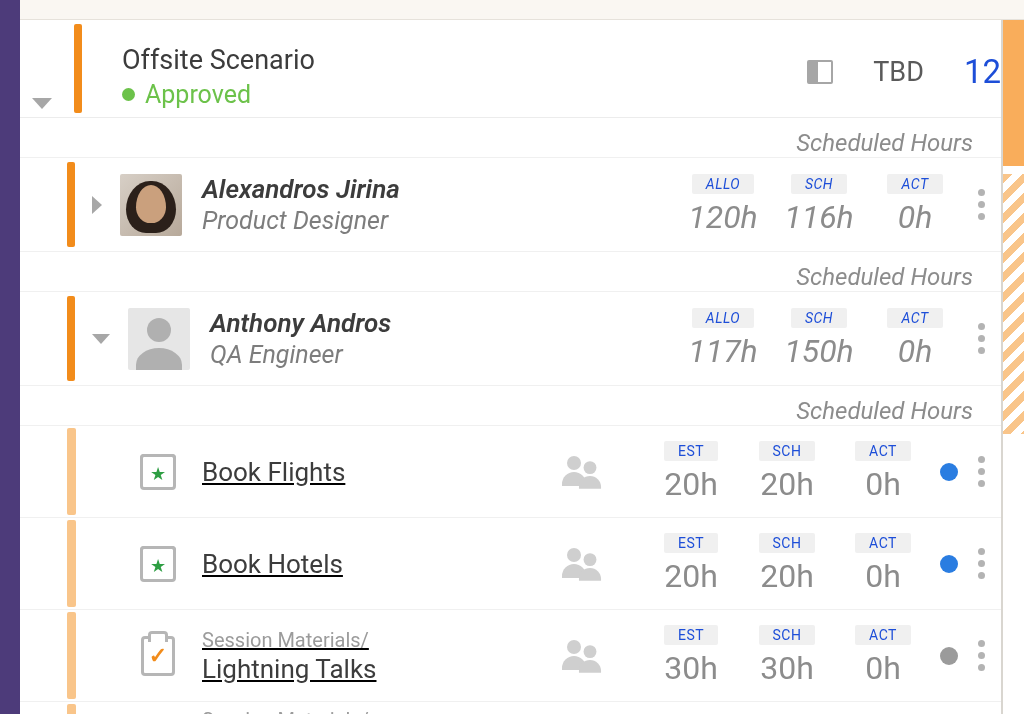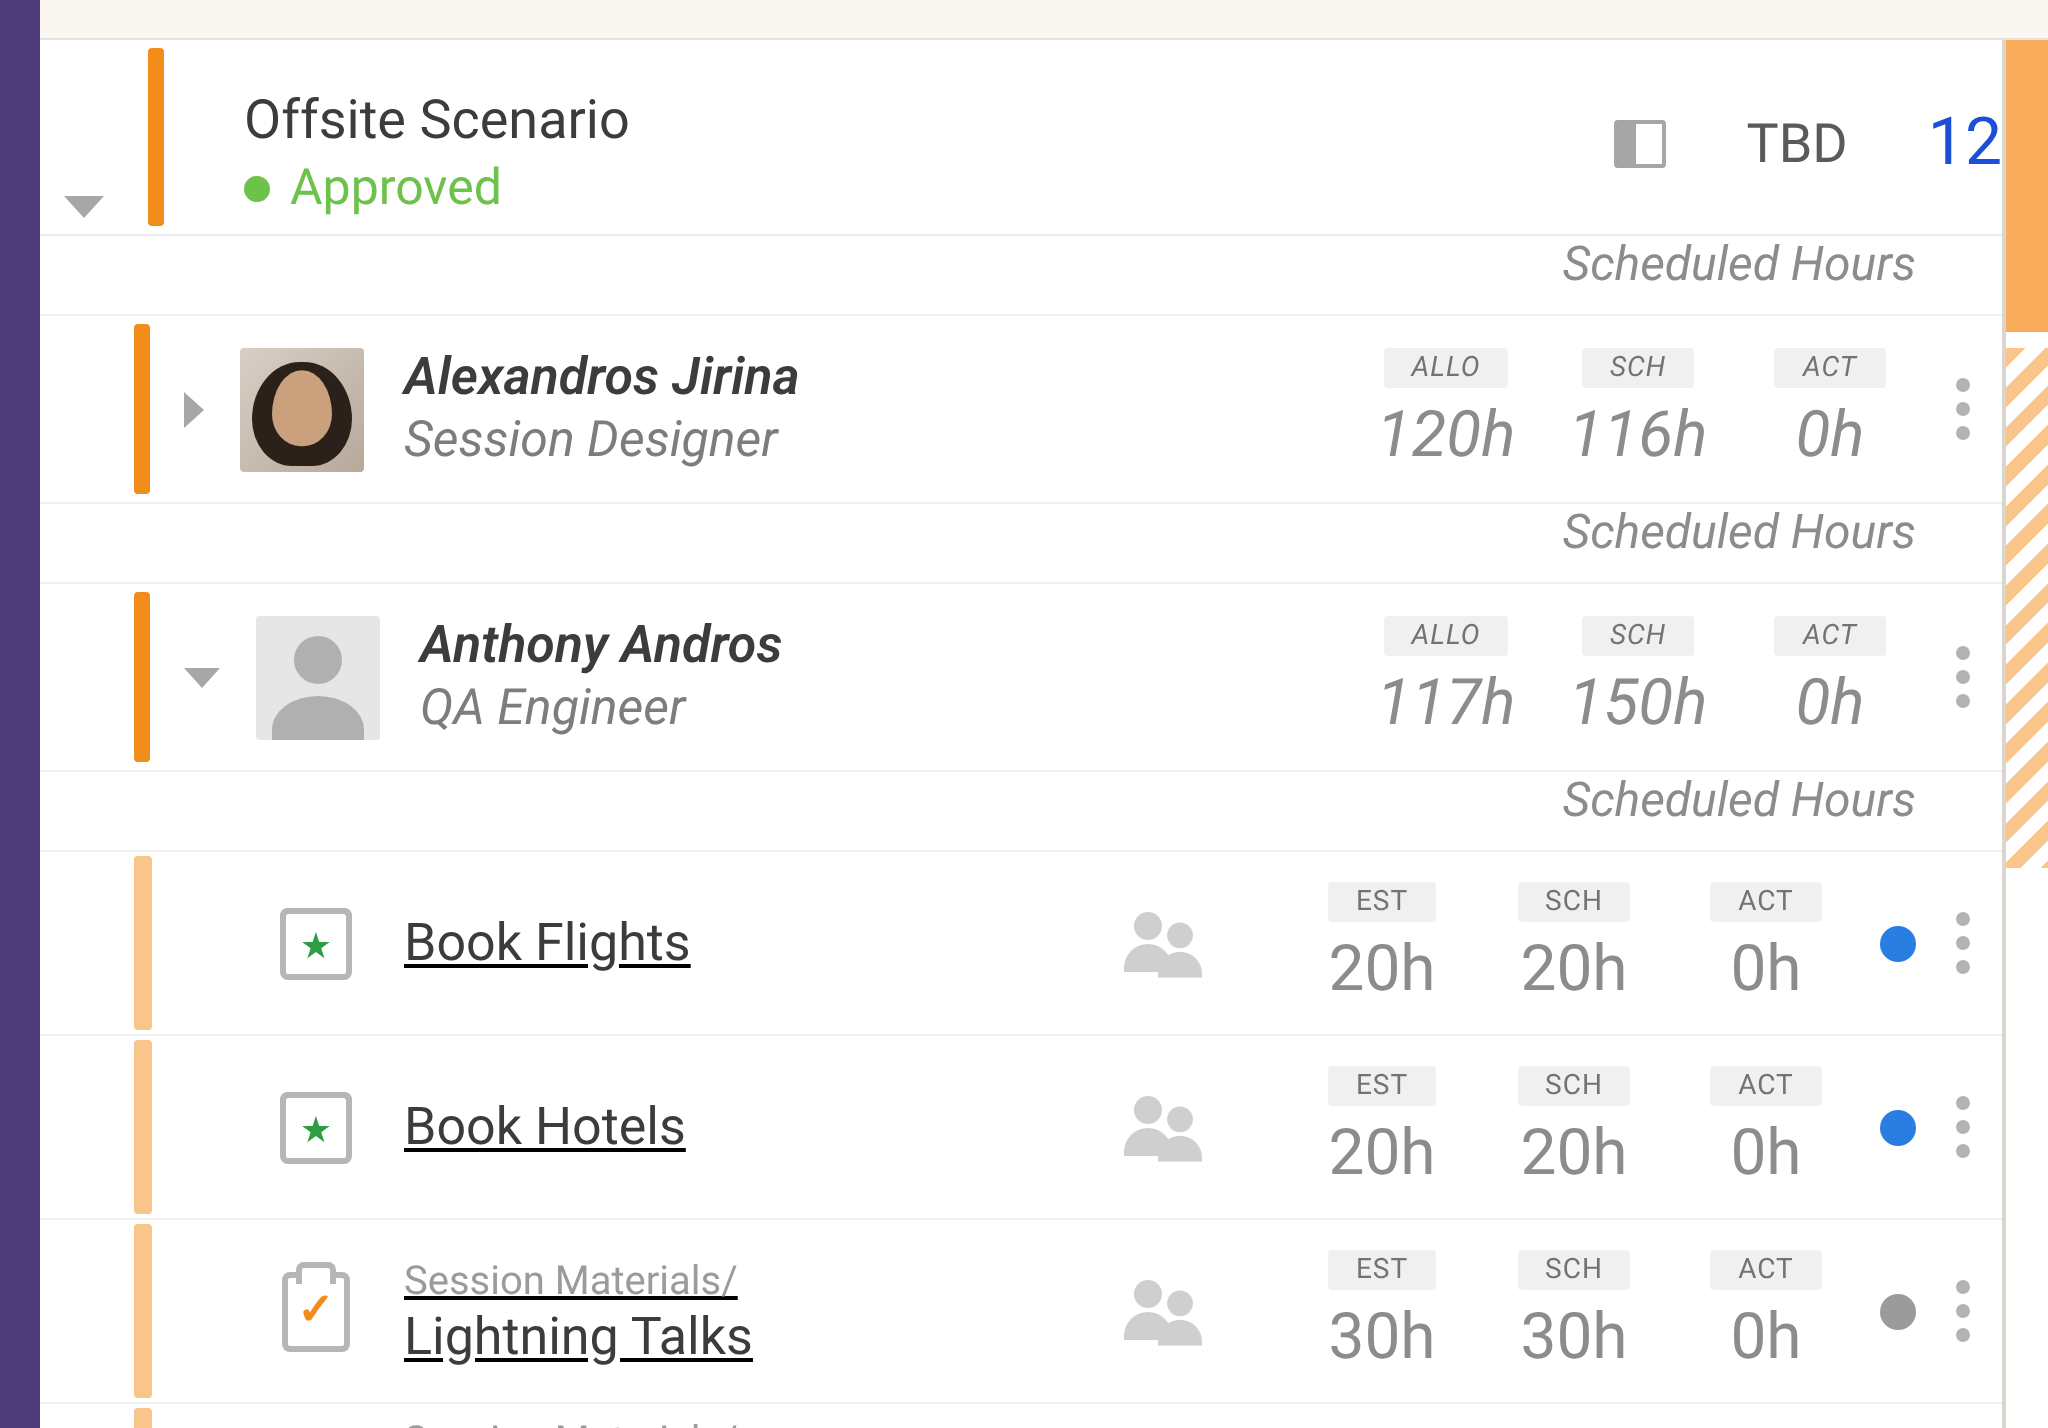--- a/index.html
+++ b/index.html
@@ -146,23 +146,23 @@
     font-size: 27px;
     color: #5a5a5a;
   }
   .count-text {
     font-size: 33px;
     color: #1d4ed8;
   }
   .scheduled-label-row {
     height: 40px;
     display: flex;
-    align-items: flex-start;
+    align-items: flex-end;
     justify-content: flex-end;
-    padding-right: 43px;
+    padding-right: 28px;
     border-bottom: 1px solid #f0f0f0;
   }
   .scheduled-label {
     font-style: italic;
     color: #8c8c8c;
     font-size: 24px;
   }
 
   
   .resource-row {
@@ -264,21 +264,21 @@
     margin-right: 14px;
   }
   .metric {
     width: 86px;
     text-align: center;
   }
   .metric-label {
     display: inline-block;
     background: #f0f0f0;
     font-size: 14px;
-    color: #737373;
+    color: #1d4ed8;
     letter-spacing: 0.5px;
     padding: 2px 14px;
     border-radius: 2px;
   }
   .metric-value {
     font-size: 32px;
     color: #8c8c8c;
     margin-top: 4px;
   }
   .kebab {
@@ -458,21 +458,21 @@
 
     <div class="resource-row">
       <div class="resource-bar"></div>
       <div class="caret-right"></div>
       <div class="avatar photo">
         <div class="hair"></div>
         <div class="face"></div>
       </div>
       <div class="resource-text">
         <div class="resource-name">Alexandros Jirina</div>
-        <div class="resource-role">Session Designer</div>
+        <div class="resource-role">Product Designer</div>
       </div>
       <div class="metrics">
         <div class="metric">
           <div class="metric-label">ALLO</div>
           <div class="metric-value">120h</div>
         </div>
         <div class="metric">
           <div class="metric-label">SCH</div>
           <div class="metric-value">116h</div>
         </div>

